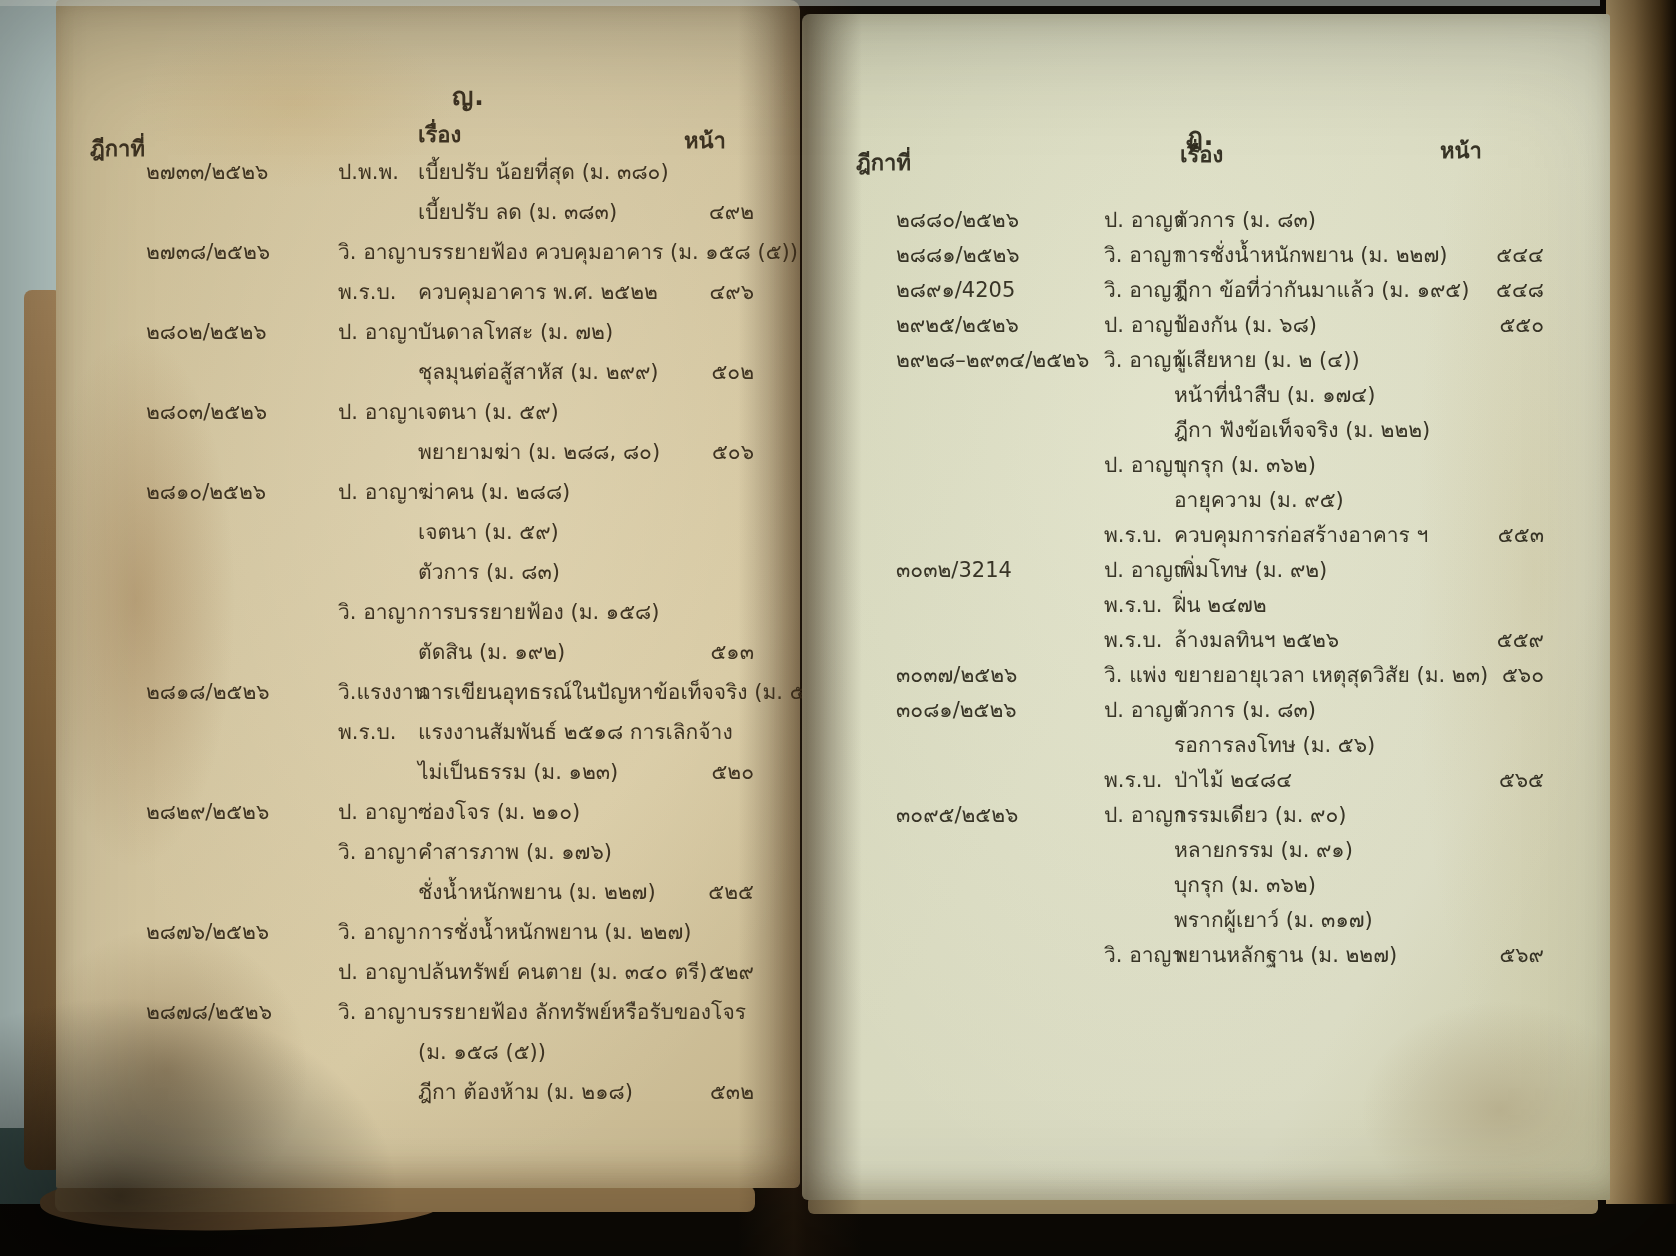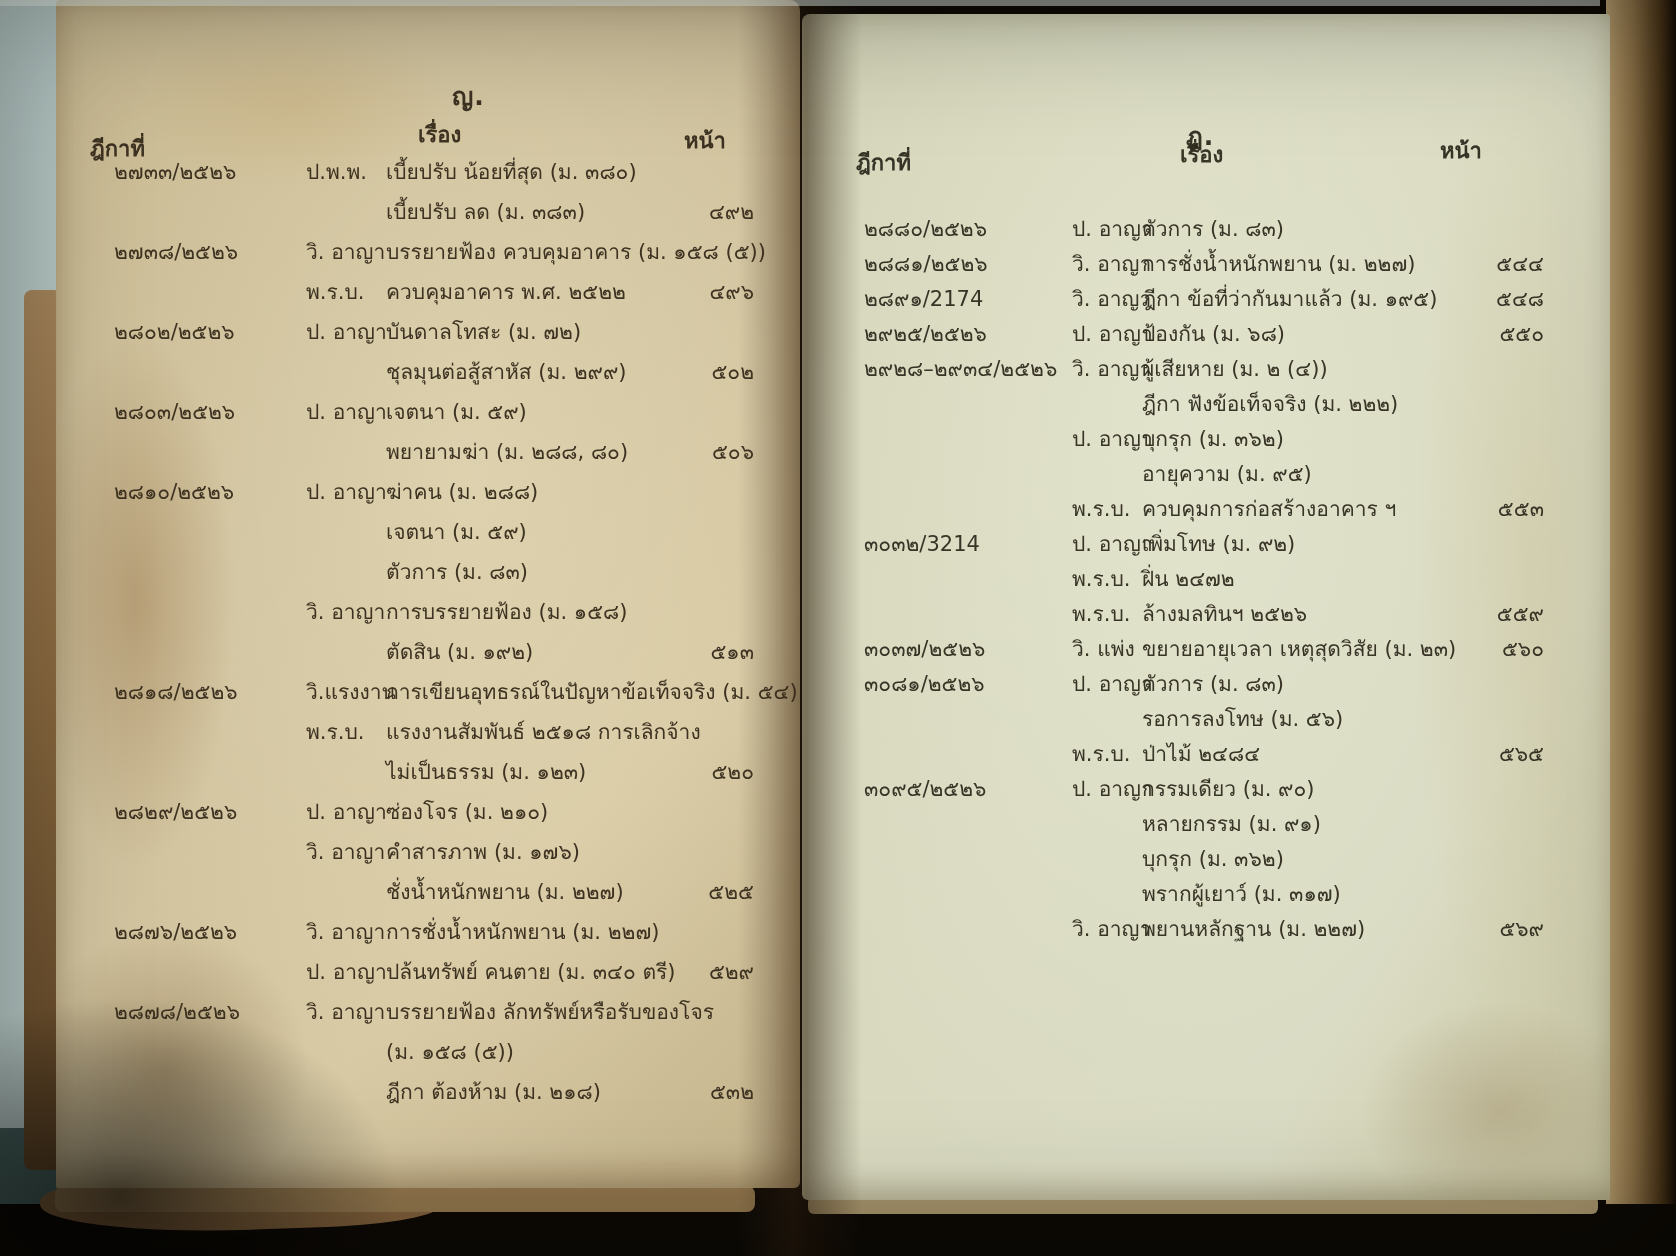--- a/index.html
+++ b/index.html
@@ -63,23 +63,23 @@
   .section-letter{position:absolute;font-size:25px;font-weight:600;letter-spacing:1px;}
   .page-left  .section-letter{left:396px;top:84px;}
   .page-right .section-letter{left:384px;top:110px;}
   .col-head{position:absolute;font-size:22px;font-weight:600;}
   .page-left  .h-case{left:34px;top:138px;}
   .page-left  .h-subject{left:362px;top:124px;}
   .page-left  .h-page{left:628px;top:130px;}
   .page-right .h-case{left:54px;top:138px;}
   .page-right .h-subject{left:378px;top:130px;}
   .page-right .h-page{left:638px;top:126px;}
-  .rows{position:absolute;left:0;right:0;}
+  .rows{position:absolute;left:0;right:0;padding-left:32px;}
   .page-left  .rows{top:152px;}
-  .page-right .rows{top:197px;}
+  .page-right .rows{top:188px;}
   .row{position:relative;}
   .page-left  .row{height:40px;}
   .page-right .row{height:35px;}
   .row span{position:absolute;top:50%;transform:translateY(-46%);white-space:nowrap;}
   .page-left  .c-case{left:58px;}
   .page-left  .c-code{left:250px;}
   .page-left  .c-subject{left:330px;}
   .page-left  .c-page{right:46px;}
   .page-right .c-case{left:62px;}
   .page-right .c-code{left:270px;}
@@ -302,41 +302,47 @@
 
 
         <div class="row">
           <span class="c-case">๒๘๘๑/๒๕๒๖</span>
           <span class="c-code">วิ. อาญา</span>
           <span class="c-subject">การชั่งน้ำหนักพยาน (ม. ๒๒๗)</span>
           <span class="c-page">๕๔๔</span>
         </div>
 
         <div class="row">
-          <span class="c-case">๒๘๙๑/2174</span>
+          <span class="c-case">๒๘๙๑/4205</span>
           <span class="c-code">วิ. อาญา</span>
           <span class="c-subject">ฎีกา ข้อที่ว่ากันมาแล้ว (ม. ๑๙๕)</span>
           <span class="c-page">๕๔๘</span>
         </div>
 
         <div class="row">
           <span class="c-case">๒๙๒๕/๒๕๒๖</span>
           <span class="c-code">ป. อาญา</span>
           <span class="c-subject">ป้องกัน (ม. ๖๘)</span>
           <span class="c-page">๕๕๐</span>
         </div>
 
         <div class="row">
           <span class="c-case">๒๙๒๘–๒๙๓๔/๒๕๒๖</span>
           <span class="c-code">วิ. อาญา</span>
           <span class="c-subject">ผู้เสียหาย (ม. ๒ (๔))</span>
           <span class="c-page"></span>
         </div>
 
 
+        <div class="row">
+          <span class="c-case"></span>
+          <span class="c-code"></span>
+          <span class="c-subject">หน้าที่นำสืบ (ม. ๑๗๔)</span>
+          <span class="c-page"></span>
+        </div>
 
         <div class="row">
           <span class="c-case"></span>
           <span class="c-code"></span>
           <span class="c-subject">ฎีกา ฟังข้อเท็จจริง (ม. ๒๒๒)</span>
           <span class="c-page"></span>
         </div>
 
         <div class="row">
           <span class="c-case"></span>

